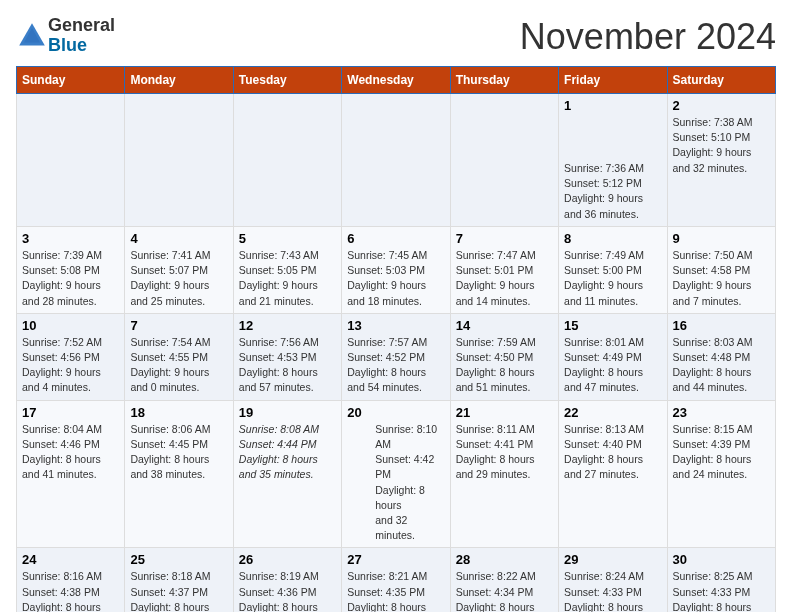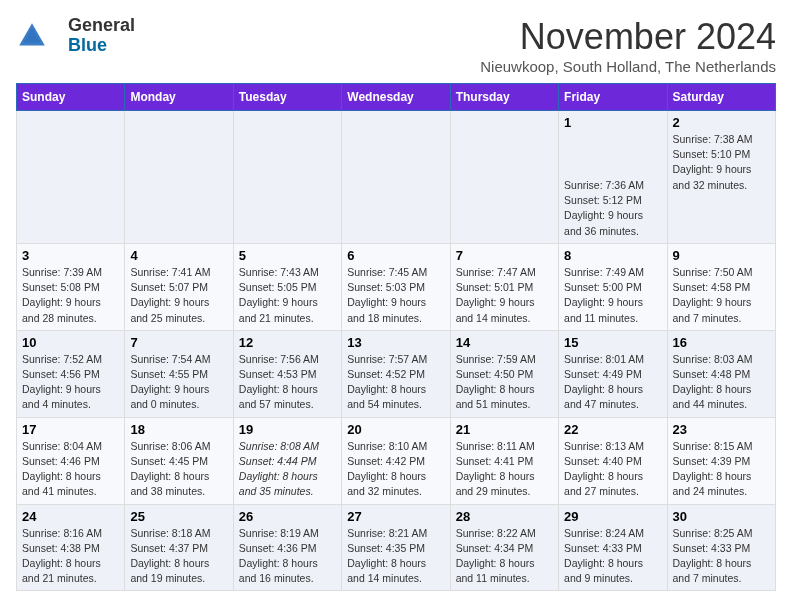--- a/index.html
+++ b/index.html
@@ -12,21 +12,21 @@
     }
     .header-section {
       display: flex;
       align-items: flex-start;
       justify-content: space-between;
       margin-bottom: 8px;
     }
     .logo {
       display: flex;
       align-items: center;
-      gap: 20px;
+      gap: 0;
     }
     .logo-text {
       font-size: 18px;
       font-weight: bold;
       color: #333;
       line-height: 1.1;
     }
     .logo-text span {
       color: #0369a1;
     }
@@ -45,21 +45,21 @@
     .subtitle {
       font-size: 15px;
       color: #555;
     }
     .calendar {
       width: 100%;
       border-collapse: collapse;
       font-size: 11px;
     }
     .calendar th {
-      background-color: #6d28d9;
+      background-color: #c2410c;
       color: #fff;
       text-align: left;
       padding: 6px 5px;
       font-size: 12px;
       font-weight: bold;
       border: 1px solid #2a6ab8;
     }
     .calendar td {
       vertical-align: top;
       border: 1px solid #ddd;
@@ -100,21 +100,20 @@
       <polygon points="20,4 36,32 4,32" fill="#3a7ec8"></polygon>
       <polygon points="20,10 30,28 10,28" fill="#2a6ab8" opacity="0.5"></polygon>
     </svg>
     <div class="logo-text">
       <div>General</div>
       <div><span>Blue</span></div>
     </div>
   </div>
   <div class="title-block">
     <div class="month-title">November 2024</div>
-    <div class="subtitle">Nieuwkoop, South Holland, The Netherlands</div>
   </div>
 </div>
 
 <table class="calendar">
   <thead>
     <tr id="weekday-header">
         <th>Sunday</th>
         <th>Monday</th>
         <th>Tuesday</th>
         <th>Wednesday</th>
@@ -264,21 +263,21 @@
         </td>
         <td>
           <div class="day-number">19</div>
           <div class="day-info" style="white-space: pre-line; font-style: italic;">Sunrise: 8:08 AM
 Sunset: 4:44 PM
 Daylight: 8 hours
 and 35 minutes.</div>
         </td>
         <td>
           <div class="day-number">20</div>
-          <div class="day-info" style="white-space: pre-line;">Sunrise: 8:10 AM
+          <div class="day-info" style="white-space: pre-line; margin-left: 28px;">Sunrise: 8:10 AM
 Sunset: 4:42 PM
 Daylight: 8 hours
 and 32 minutes.</div>
         </td>
         <td>
           <div class="day-number">21</div>
           <div class="day-info" style="white-space: pre-line;">Sunrise: 8:11 AM
 Sunset: 4:41 PM
 Daylight: 8 hours
 and 29 minutes.</div>

